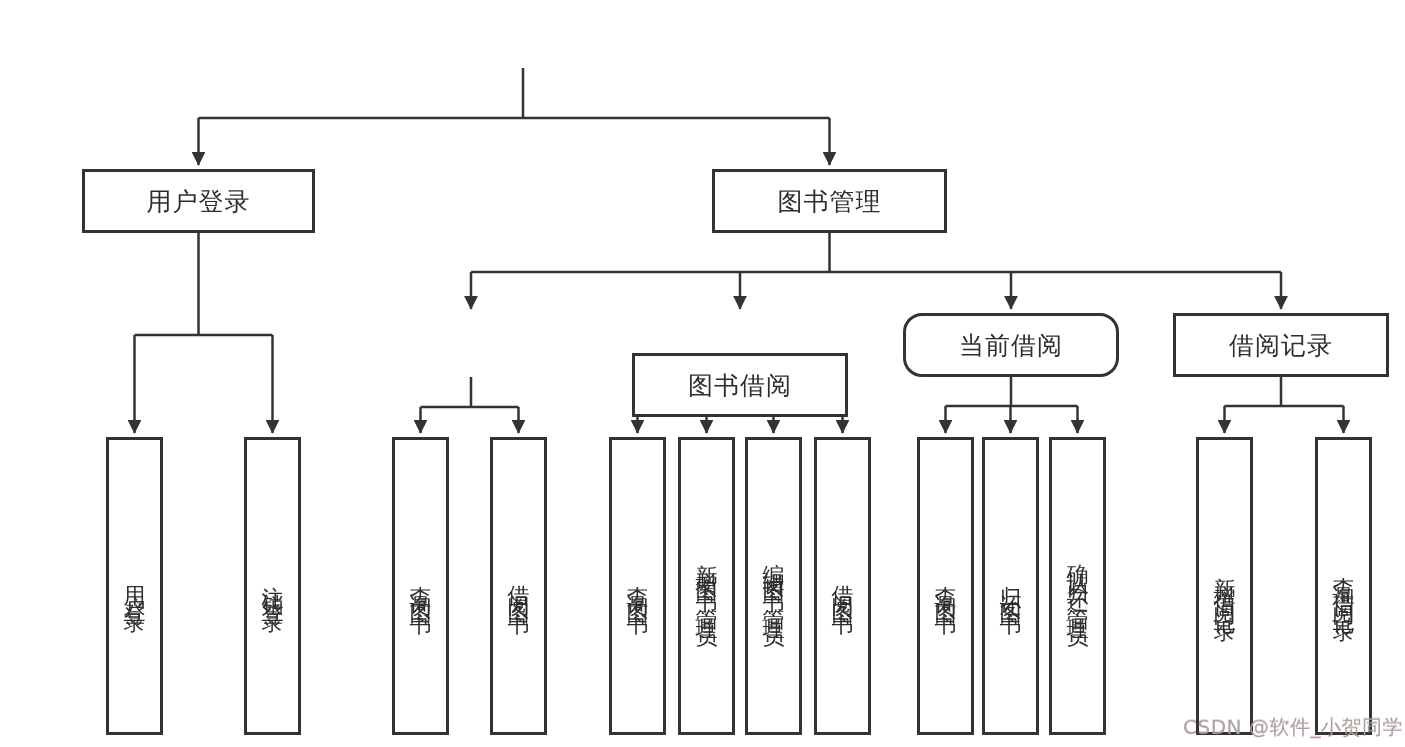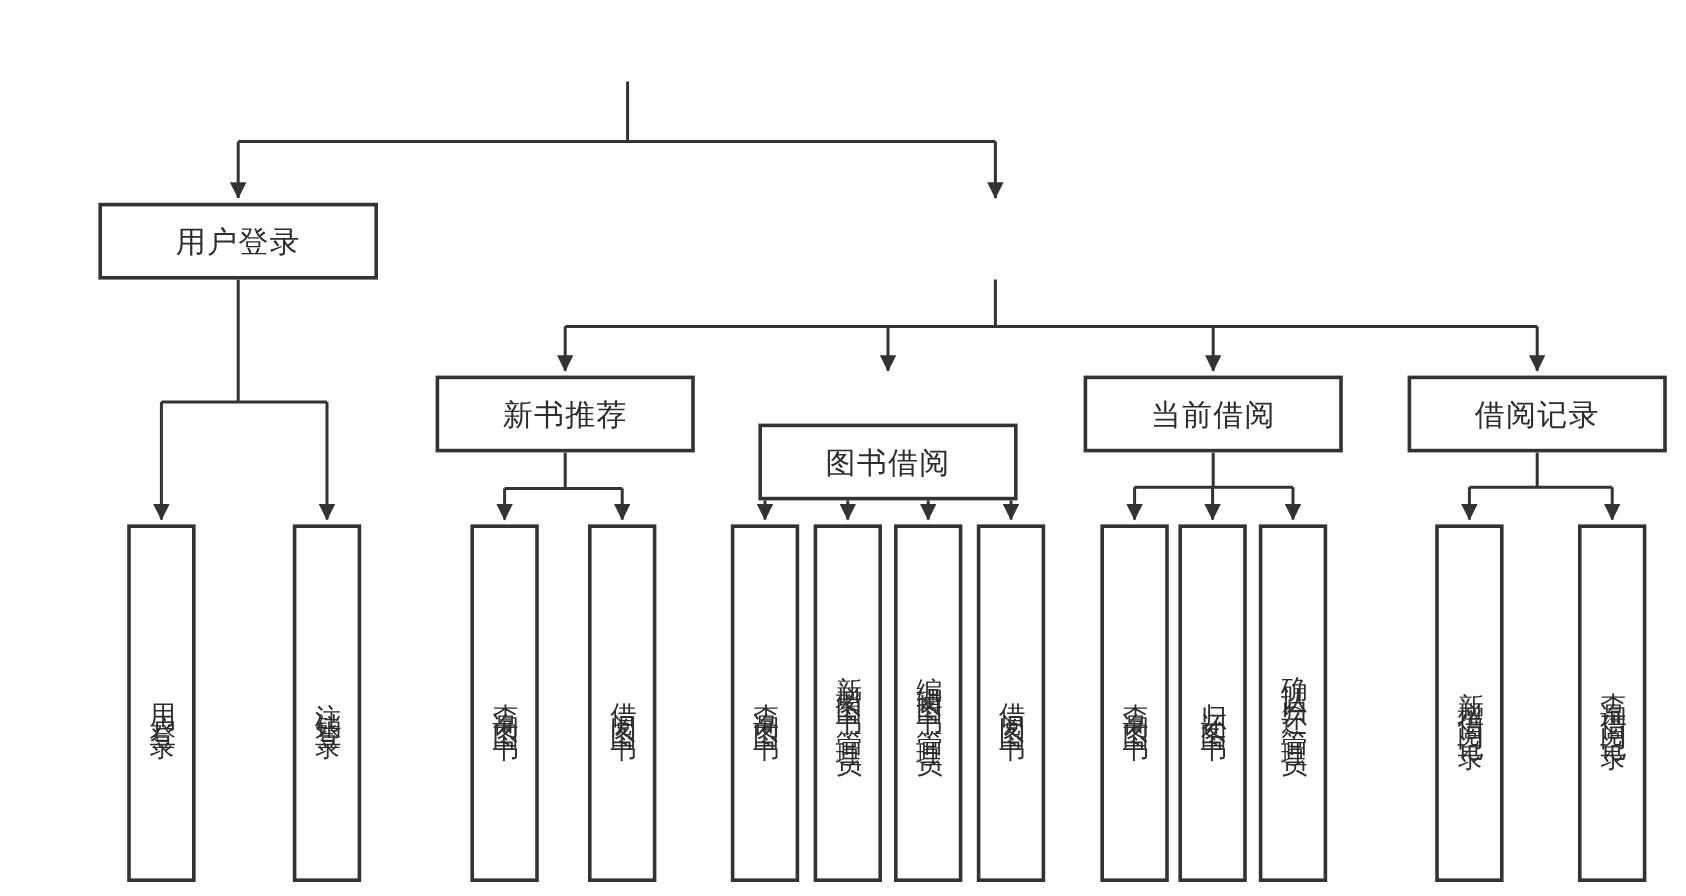--- a/index.html
+++ b/index.html
@@ -93,38 +93,39 @@
       <line x1="1077.5" y1="406" x2="1077.5" y2="433" marker-end="url(#arw)"></line>
 
       <path d="M1281 377 V406 M1224.5 406 H1343.5"></path>
       <line x1="1224.5" y1="406" x2="1224.5" y2="433" marker-end="url(#arw)"></line>
       <line x1="1343.5" y1="406" x2="1343.5" y2="433" marker-end="url(#arw)"></line>
     </g>
   </svg>
 
 
   <div class="node h" style="left:82px; top:169px; width:233px; height:64px;">用户登录</div>
+  <div class="node h" style="left:712px; top:169px; width:235px; height:64px;">图书管理</div>
 
-  <div class="node h" style="left:363px; top:313px; width:216px; height:64px;">新书推荐</div>
   <div class="node h" style="left:632px; top:313px; width:216px; height:64px;margin-top:40px;">图书借阅</div>
-  <div class="node h" style="left:903px; top:313px; width:216px; height:64px;">当前借阅</div>
+  <div class="node h" style="left:903px; top:313px; width:216px; height:64px;border-radius:19px;">当前借阅</div>
   <div class="node h" style="left:1173px; top:313px; width:216px; height:64px;">借阅记录</div>
 
   <div class="node v" style="left:106px; top:437px; width:57px; height:298px;">用户登录</div>
   <div class="node v" style="left:244px; top:437px; width:57px; height:298px;">注销登录</div>
 
   <div class="node v" style="left:392px; top:437px; width:57px; height:298px;">查询图书</div>
   <div class="node v" style="left:490px; top:437px; width:57px; height:298px;">借阅图书</div>
 
   <div class="node v" style="left:609px; top:437px; width:57px; height:298px;">查询图书</div>
   <div class="node v" style="left:678px; top:437px; width:57px; height:298px;">新增图书（管理员）</div>
   <div class="node v" style="left:745px; top:437px; width:57px; height:298px;">编辑图书（管理员）</div>
   <div class="node v" style="left:814px; top:437px; width:57px; height:298px;">借阅图书</div>
 
   <div class="node v" style="left:917px; top:437px; width:57px; height:298px;">查询图书</div>
   <div class="node v" style="left:982px; top:437px; width:57px; height:298px;">归还图书</div>
   <div class="node v" style="left:1049px; top:437px; width:57px; height:298px;">确认归还（管理员）</div>
 
   <div class="node v" style="left:1196px; top:437px; width:57px; height:298px;">新增借阅记录</div>
   <div class="node v" style="left:1315px; top:437px; width:57px; height:298px;">查询借阅记录</div>
 
+  <div class="watermark">CSDN @软件_小贺同学</div>
 
 </div>
 
 </body></html>

